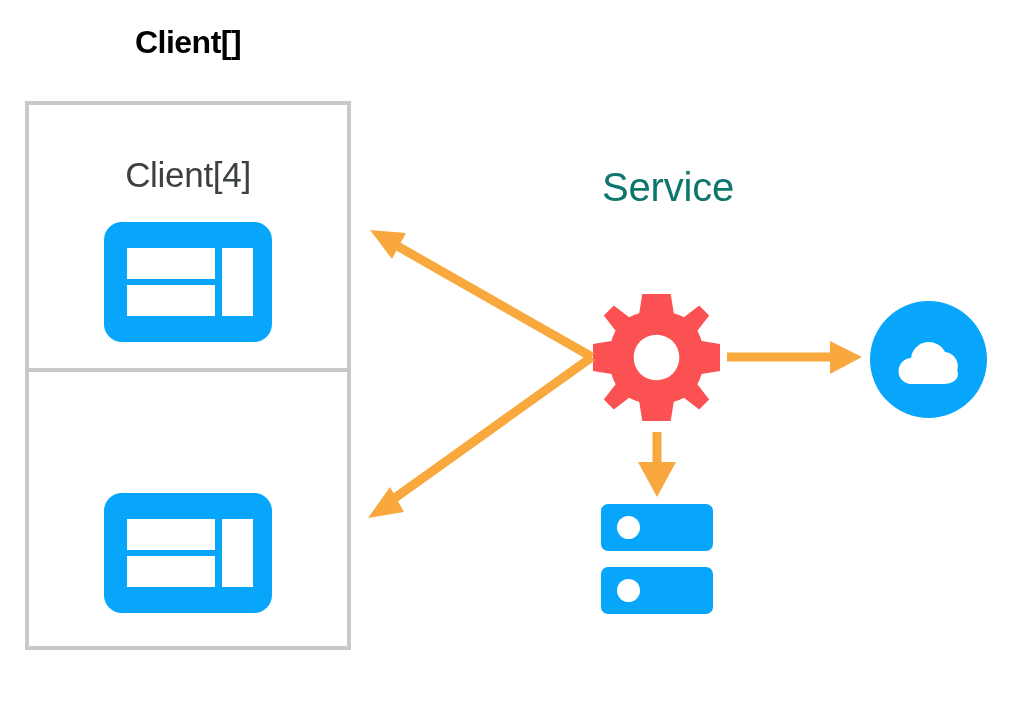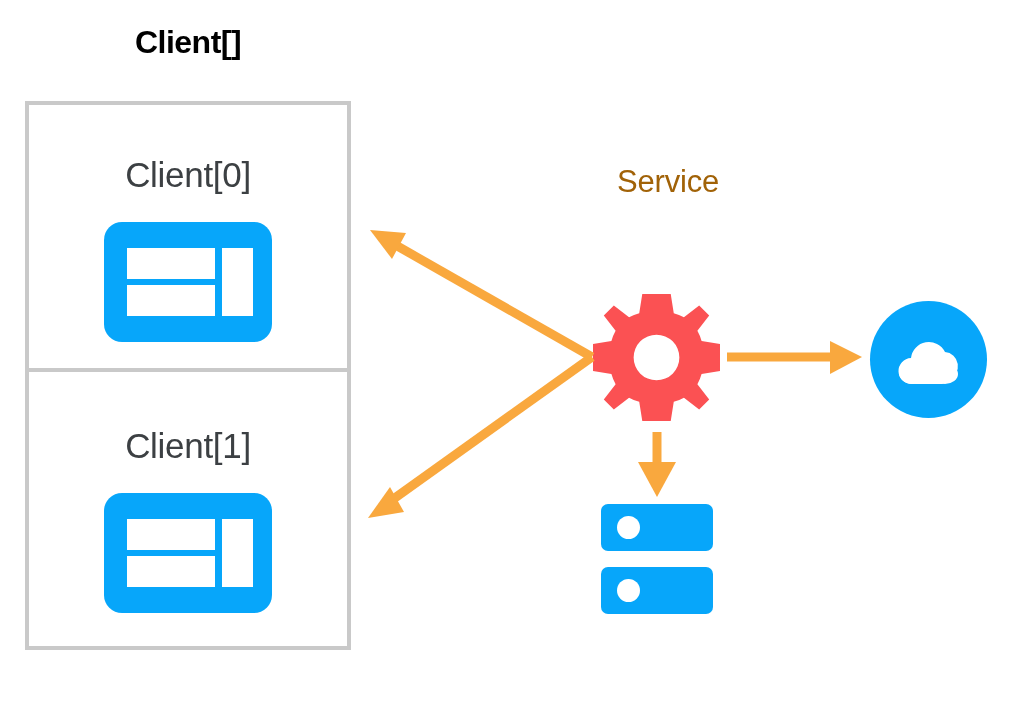--- a/index.html
+++ b/index.html
@@ -43,24 +43,24 @@
     color: #3c4043;
     line-height: 1;
     white-space: nowrap;
   }
   .sw-label {
     position: absolute;
     left: 578px;
     top: 163px;
     width: 180px;
     text-align: center;
-    font-size: 31px;
+    font-size: 40px;
     font-weight: 400;
     letter-spacing: -0.2px;
-    color: #a16207;
+    color: #0f766e;
     line-height: 1.22;
   }
   .sw-label span { display: block; }
 
   
   .clients-box {
     position: absolute;
     left: 25px;
     top: 101px;
     width: 326px;
@@ -167,30 +167,29 @@
 </head>
 <body>
 
 <div id="canvas">
 
   <div class="title-clients">Client[]</div>
 
   <div class="clients-box">
 
     <div class="client-cell cell-0">
-      <div class="client-label">Client[0]</div>
+      <div class="client-label">Client[4]</div>
       <div class="window-icon">
         <div class="pane pane-tl"></div>
         <div class="pane pane-bl"></div>
         <div class="pane pane-r"></div>
       </div>
     </div>
 
     <div class="client-cell cell-1">
-      <div class="client-label">Client[1]</div>
       <div class="window-icon">
         <div class="pane pane-tl"></div>
         <div class="pane pane-bl"></div>
         <div class="pane pane-r"></div>
       </div>
     </div>
 
   </div>
 
   <div class="sw-label">

